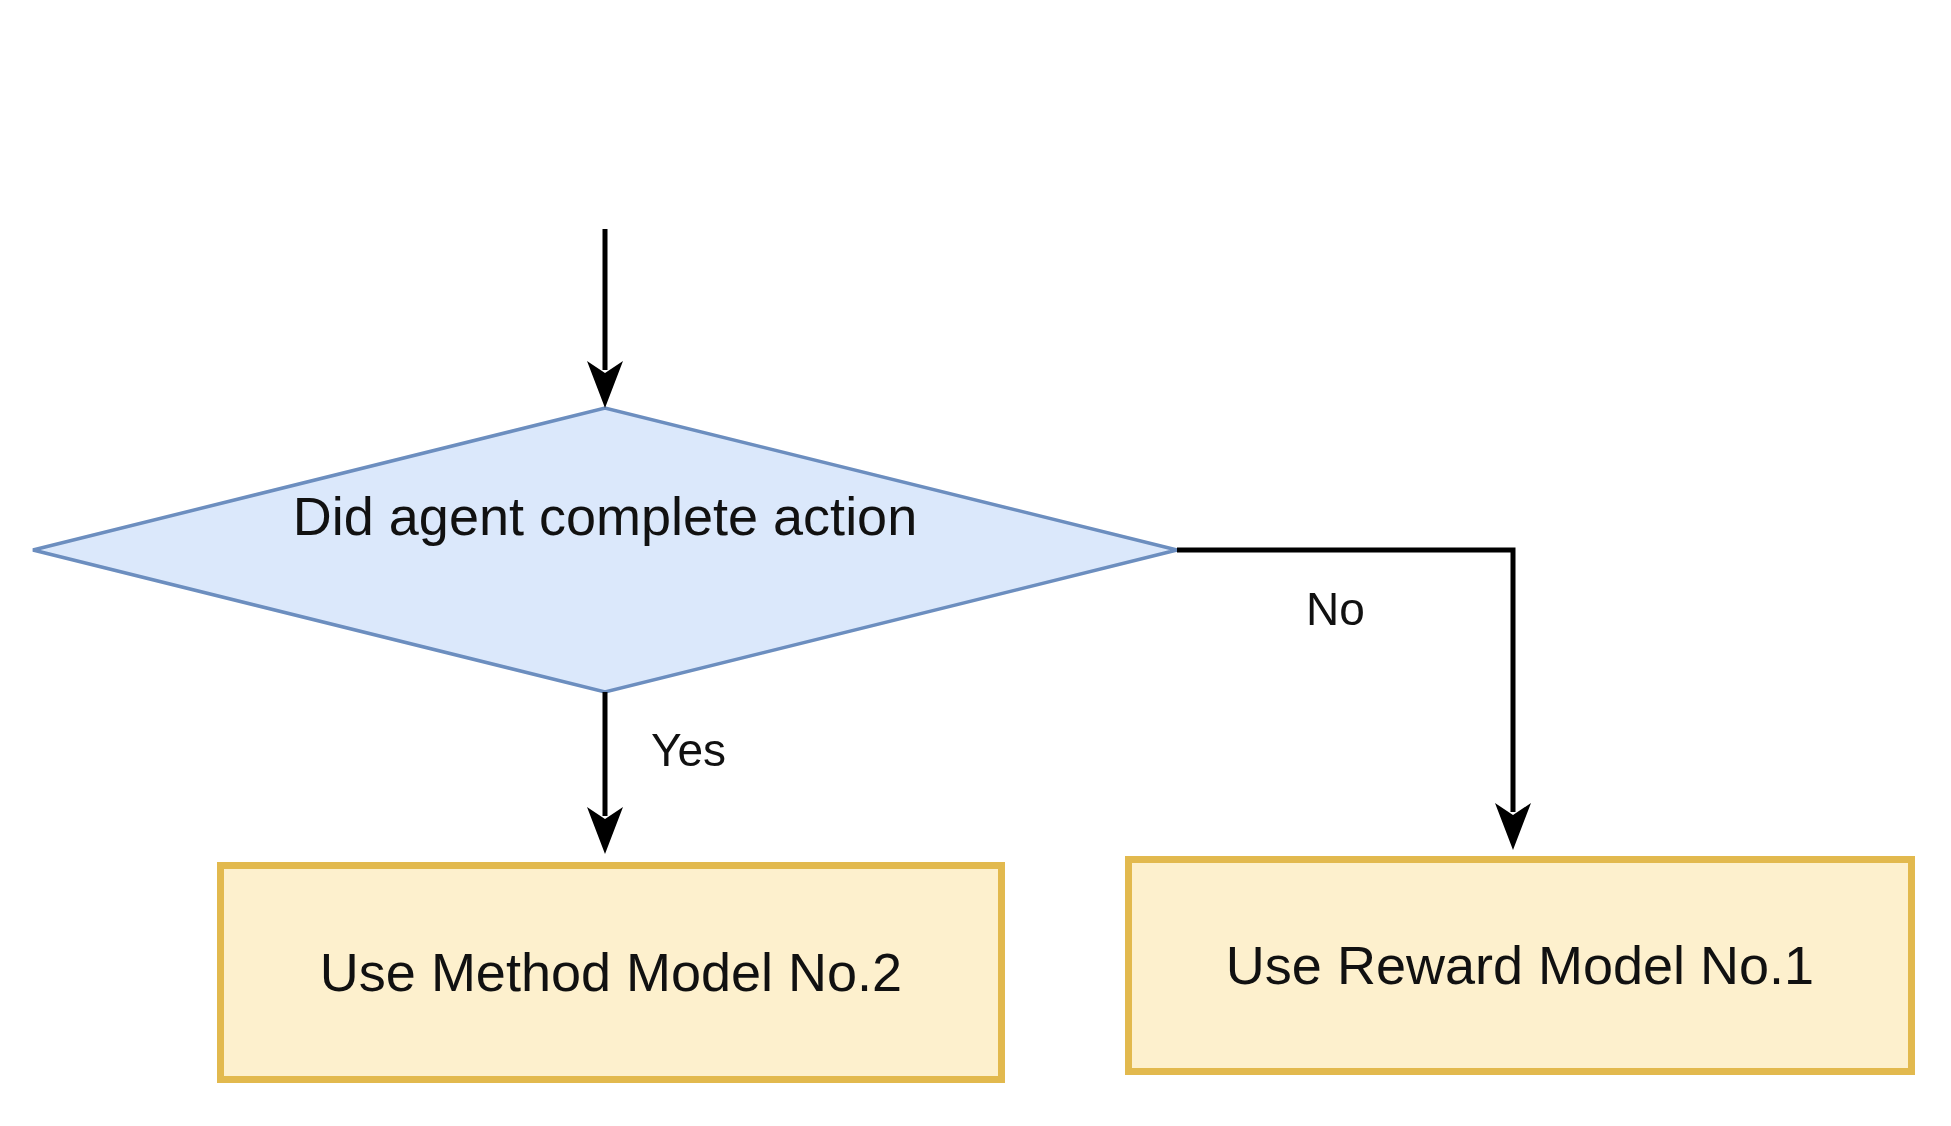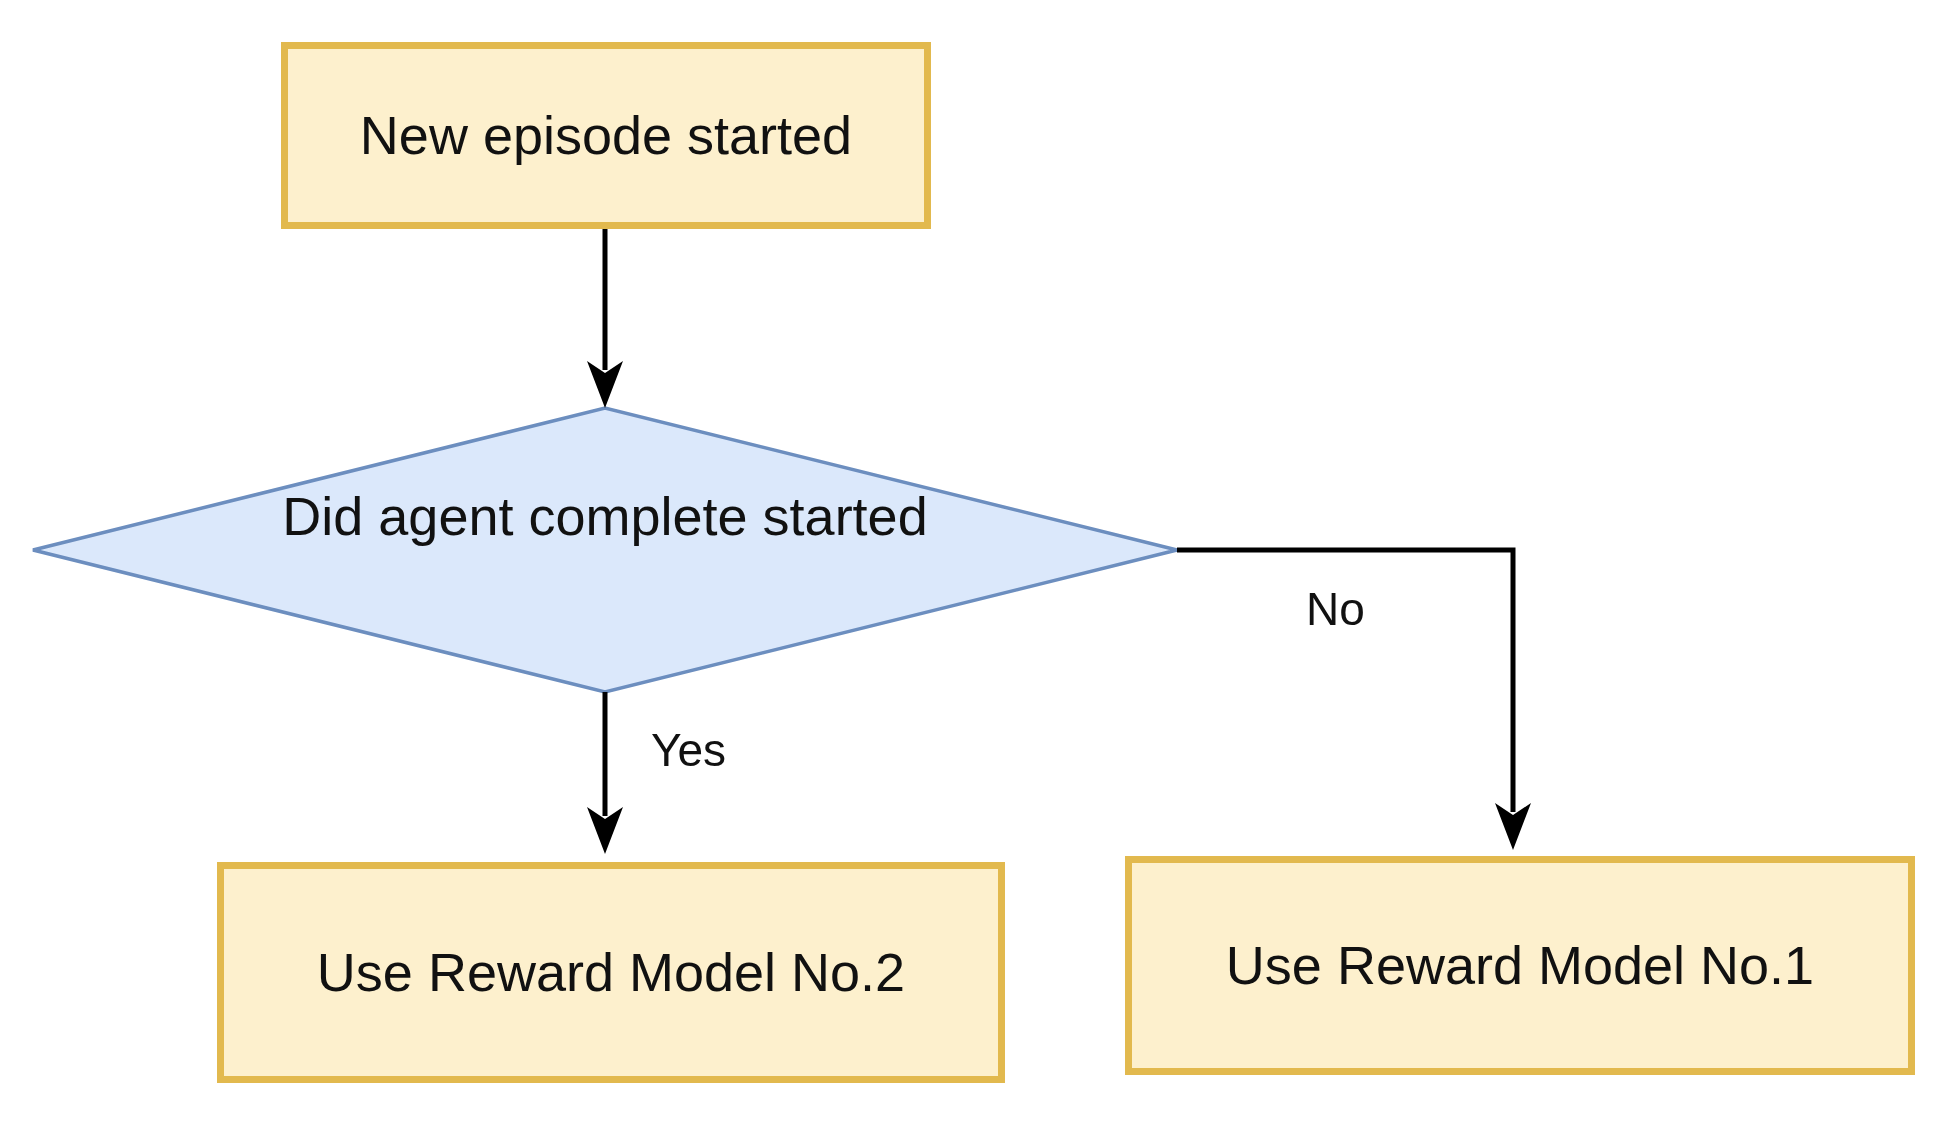--- a/index.html
+++ b/index.html
@@ -95,32 +95,29 @@
       <line class="edge" x1="605" y1="692" x2="605" y2="816"></line>
       <polygon class="arrowhead" points="605,854 587,807 605,819 623,807"></polygon>
     </g>
 
     <g>
       <path class="edge" d="M1177,550 L1513,550 L1513,812"></path>
       <polygon class="arrowhead" points="1513,850 1495,803 1513,815 1531,803"></polygon>
     </g>
   </svg>
 
-  <div class="node node-start">
-    <span>New episode started</span>
-  </div>
 
   <div class="decision-label">
-    <span>Did agent complete started</span>
+    <span>Did agent complete action</span>
   </div>
 
   <div class="edge-label edge-label-yes">Yes</div>
   <div class="edge-label edge-label-no">No</div>
 
   <div class="node node-yes-out">
-    <span>Use Reward Model No.2</span>
+    <span>Use Method Model No.2</span>
   </div>
 
   <div class="node node-no-out">
     <span>Use Reward Model No.1</span>
   </div>
 
 </div>
 
 </body></html>

